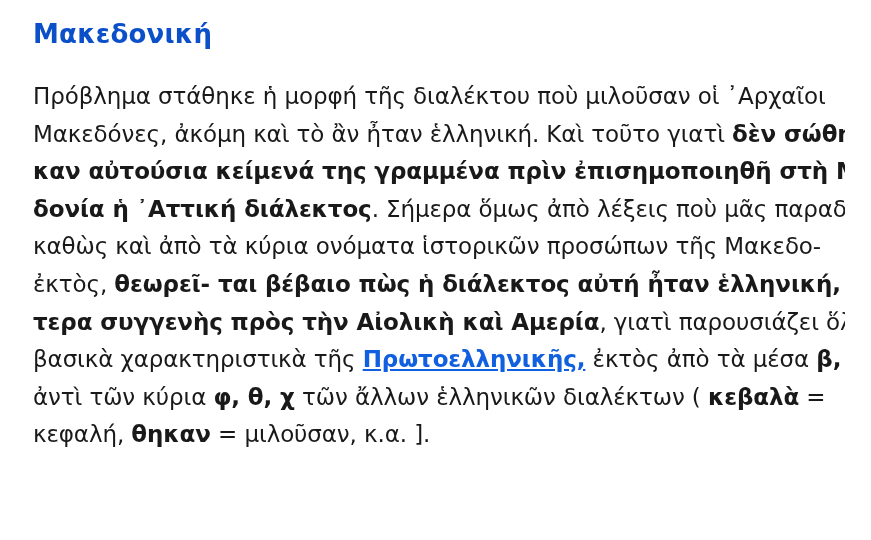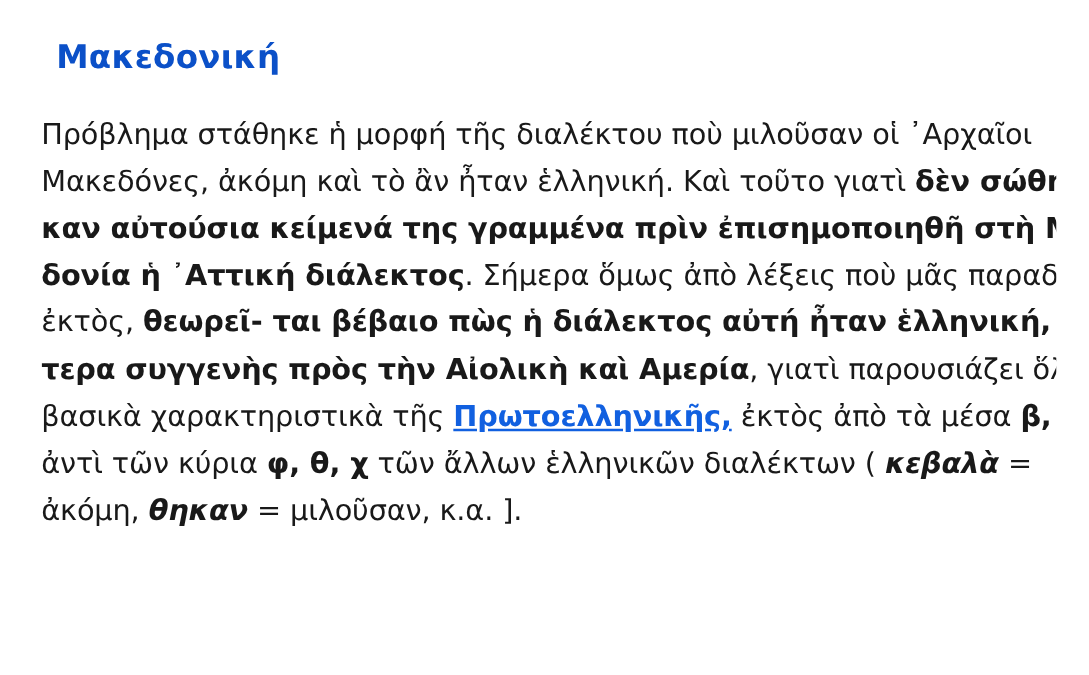--- a/index.html
+++ b/index.html
@@ -18,52 +18,53 @@
   }
   .doc {
     padding: 17px 26px 0 33px;
   }
   .heading {
     font-size: 26px;
     line-height: 34px;
     font-weight: 700;
     color: var(--heading-color);
     letter-spacing: 0.2px;
-    margin: 12px;
+    margin: 0;
   }
   .paragraph {
     margin-top: 27px;
     font-size: 23px;
     line-height: 37.6px;
     color: var(--text-color);
     letter-spacing: -0.1px;
   }
   .line {
     white-space: nowrap;
     overflow: hidden;
   }
   .seg-regular { font-weight: 400; }
   .seg-bold { font-weight: 700; }
-  .seg-bolditalic { font-weight: 700; font-style: italic; }
+  .seg-bolditalic { font-weight: 700; }
   .seg-link {
     font-weight: 700;
     color: var(--link-color);
     cursor: pointer;
     text-decoration: underline;
   }
 </style>
 </head>
 <body style="--heading-color: #0b50c8; --link-color: #1160e0; --text-color: #191919; background: rgb(255, 255, 255);">
 
 <div class="doc">
   <h1 class="heading">Μακεδονική</h1>
   <div class="paragraph">
       <div class="line"><span class="seg-regular">Πρόβλημα στάθηκε ἡ μορφή τῆς διαλέκτου ποὺ μιλοῦσαν οἱ ᾿Αρχαῖοι</span></div>
       <div class="line"><span class="seg-regular">Μακεδόνες, ἀκόμη καὶ τὸ ἂν ἦταν ἑλληνική. Καὶ τοῦτο γιατὶ </span><span class="seg-bold">δὲν σώθη-</span></div>
       <div class="line"><span class="seg-bold">καν αὐτούσια κείμενά της γραμμένα πρὶν ἐπισημοποιηθῆ στὴ Μακε-</span></div>
       <div class="line"><span class="seg-bold">δονία ἡ ᾿Αττική διάλεκτος</span><span class="seg-regular">. Σήμερα ὅμως ἀπὸ λέξεις ποὺ μᾶς παραδό-</span></div>
+      <div class="line"><span class="seg-regular">καθὼς καὶ ἀπὸ τὰ κύρια ονόματα ἱστορικῶν προσώπων τῆς Μακεδο-</span></div>
       <div class="line"><span class="seg-regular">ἐκτὸς, </span><span class="seg-bold">θεωρεῖ- ται βέβαιο πὼς ἡ διάλεκτος αὐτή ἦταν ἑλληνική, ιδιαί-</span></div>
       <div class="line"><span class="seg-bold">τερα συγγενὴς πρὸς τὴν Αἰολικὴ καὶ Αμερία</span><span class="seg-regular">, γιατὶ παρουσιάζει ὅλα τὰ</span></div>
       <div class="line"><span class="seg-regular">βασικὰ χαρακτηριστικὰ τῆς </span><span class="seg-link">Πρωτοελληνικῆς,</span><span class="seg-regular"> ἐκτὸς ἀπὸ τὰ μέσα </span><span class="seg-bold">β, δ, γ</span></div>
       <div class="line"><span class="seg-regular">ἀντὶ τῶν κύρια </span><span class="seg-bold">φ, θ, χ</span><span class="seg-regular"> τῶν ἄλλων ἑλληνικῶν διαλέκτων ( </span><span class="seg-bolditalic">κεβαλὰ</span><span class="seg-regular"> =</span></div>
-      <div class="line"><span class="seg-regular">ἀκόμη, </span><span class="seg-bolditalic">θηκαν</span><span class="seg-regular"> = μιλοῦσαν, κ.α. ].</span></div>
+      <div class="line"><span class="seg-regular">κεφαλή, </span><span class="seg-bolditalic">θηκαν</span><span class="seg-regular"> = μιλοῦσαν, κ.α. ].</span></div>
     </div>
 </div>
 
 </body></html>

